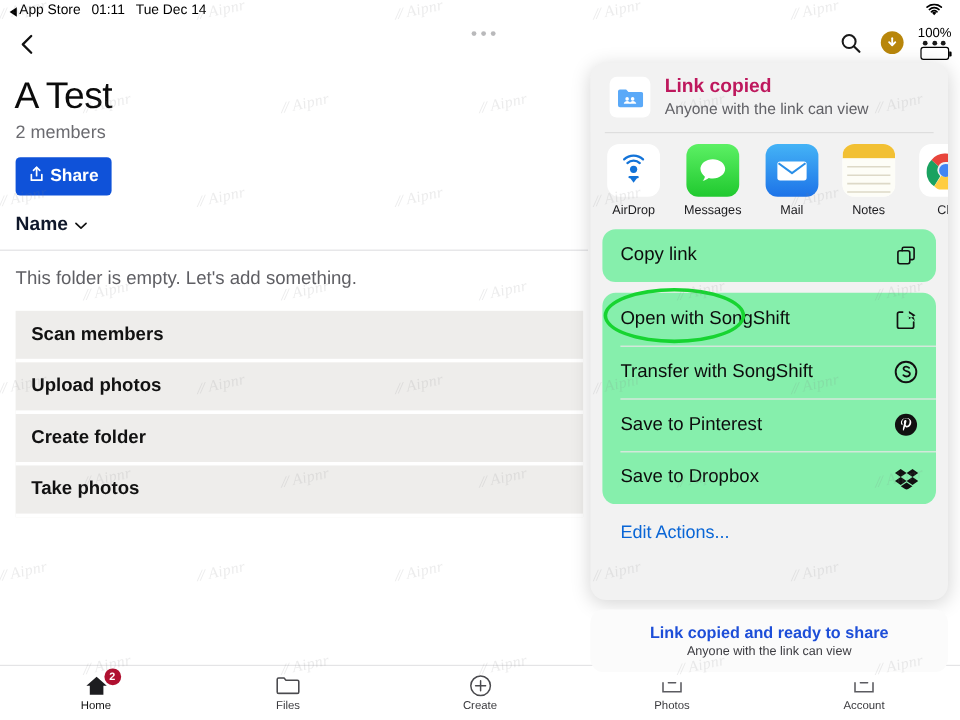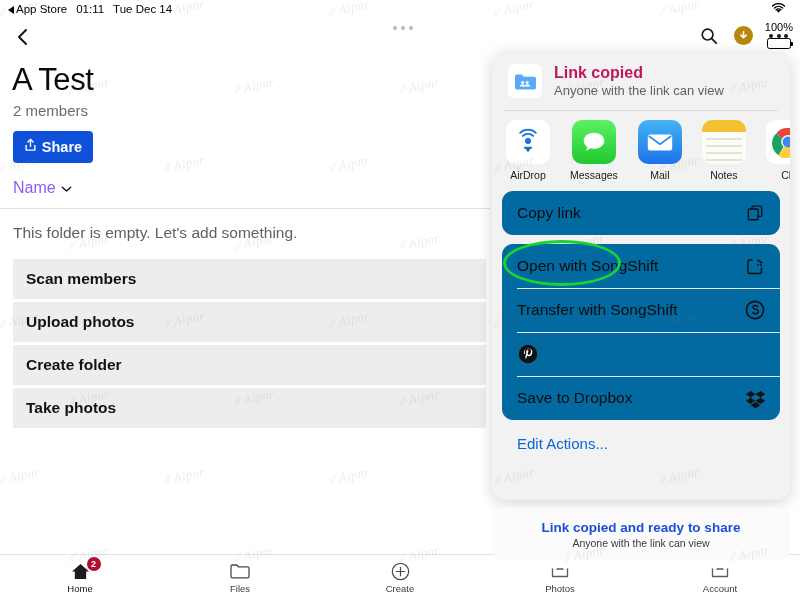--- a/index.html
+++ b/index.html
@@ -135,21 +135,21 @@
     display: flex; align-items: center; justify-content: center;
     gap: 5px; cursor: pointer;
   }
   #share-btn .lbl { color: #fff; font-size: 14.5px; font-weight: 700; text-align: center; }
 
   #sort-row {
     position: absolute; left: 13px; top: 125px;
     display: flex; align-items: center; gap: 5px;
     cursor: pointer;
   }
-  #sort-row .lbl { font-size: 16px; font-weight: 400; color: #8b5cf6; }
+  #sort-row .lbl { font-size: 16px; font-weight: 700; color: #0f172a; }
 
   #hr-1 {
     position: absolute; left: 0; top: 154px;
     width: 490px; height: 1px; background: #e2e2e4;
   }
   #empty-msg {
     position: absolute; left: 13px; top: 170px;
     font-size: 15.5px; color: #5f5f64;
   }
 
@@ -231,21 +231,21 @@
     display: flex; align-items: flex-start;
     padding: 9px 0 0 14px;
     gap: 20px;
     overflow: hidden;
   }
   .appitem { display: flex; flex-direction: column; align-items: center; gap: 5px; cursor: pointer; flex: 0 0 auto;}
   .appicon { width: 44px; height: 44px; border-radius: 10px; display:flex; align-items:center; justify-content:center; overflow:hidden;}
   .applbl { font-size: 10.5px; color: #1b1b1e; white-space: nowrap; }
 
   .ss-group {
-    background: #0369a1;
+    background: #86efac;
     border-radius: 11px;
     margin: 0 10px 9px 10px;
     overflow: hidden;
   }
   .ss-item {
     height: 44px;
     display: flex; align-items: center; justify-content: space-between;
     padding: 0 14px 0 15px;
     cursor: pointer;
     position: relative;
@@ -499,20 +499,21 @@
       <div class="ss-item">
         <span class="lbl">Transfer with SongShift</span>
         <span class="ic">
           <svg width="20" height="20" viewBox="0 0 20 20">
             <circle cx="10" cy="10" r="8.6" stroke="#111" stroke-width="1.6" fill="none"></circle>
             <path d="M12.6 6.6c-1-.9-2-1.2-3-1-1.2.2-1.8 1.1-1.6 2 .2 1 1.3 1.3 2.4 1.6 1.3.3 2.6.7 2.8 2 .2 1.2-.7 2.3-2.1 2.5-1.2.2-2.4-.2-3.3-1.1" stroke="#111" stroke-width="1.5" fill="none" stroke-linecap="round"></path>
           </svg>
         </span>
       </div>
       <div class="ss-item">
+        <span class="lbl">Save to Pinterest</span>
         <span class="ic">
           <svg width="20" height="20" viewBox="0 0 20 20">
             <circle cx="10" cy="10" r="9.2" fill="#111"></circle>
             <path d="M10.4 4.4c-3 0-4.6 2-4.6 3.8 0 .8.3 1.6 1 1.9.1.1.2 0 .2-.1l.2-.6c0-.1 0-.2-.1-.3a1.9 1.9 0 0 1-.4-1.3c0-1.7 1.3-3.2 3.4-3.2 1.9 0 2.9 1.1 2.9 2.6 0 2-.9 3.6-2.2 3.6-.7 0-1.2-.6-1-1.3.2-.9.6-1.8.6-2.4 0-.6-.3-1-.9-1-.7 0-1.3.7-1.3 1.7 0 .6.2 1 .2 1l-.9 3.7c-.2 1.1 0 2.4 0 2.5 0 .1.1.1.2 0 .1-.1.8-1 1.1-1.9l.4-1.7c.2.4.9.8 1.6.8 2.1 0 3.6-1.9 3.6-4.5 0-1.9-1.7-3.3-4-3.3z" fill="#fff"></path>
           </svg>
         </span>
       </div>
       <div class="ss-item">
         <span class="lbl">Save to Dropbox</span>
         <span class="ic">

